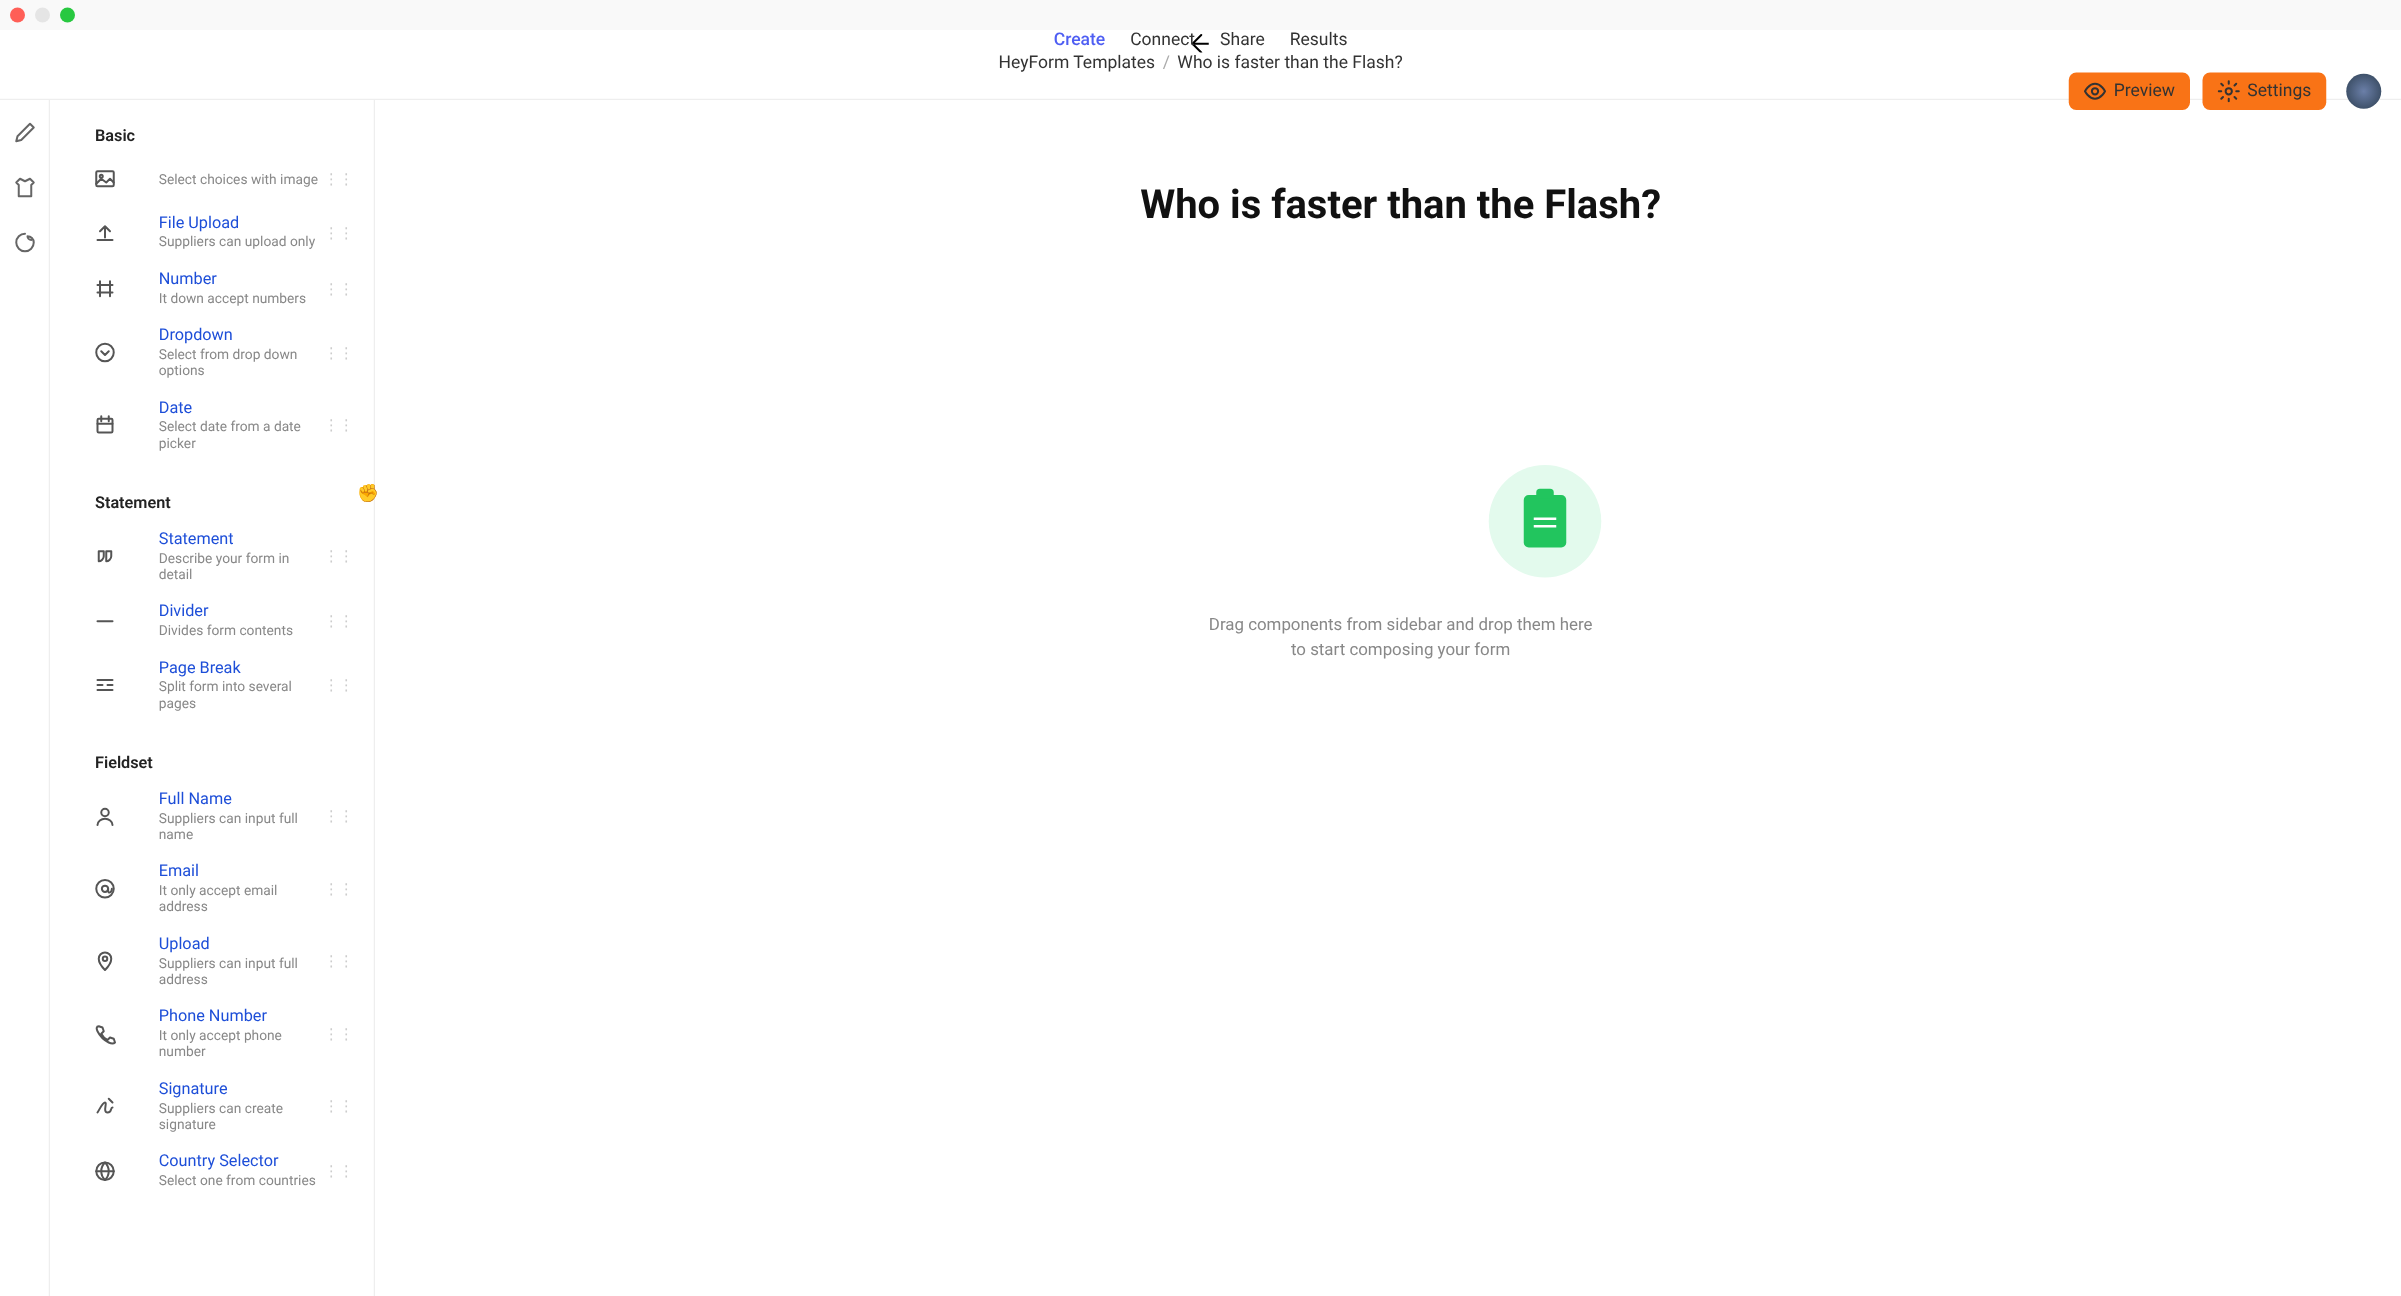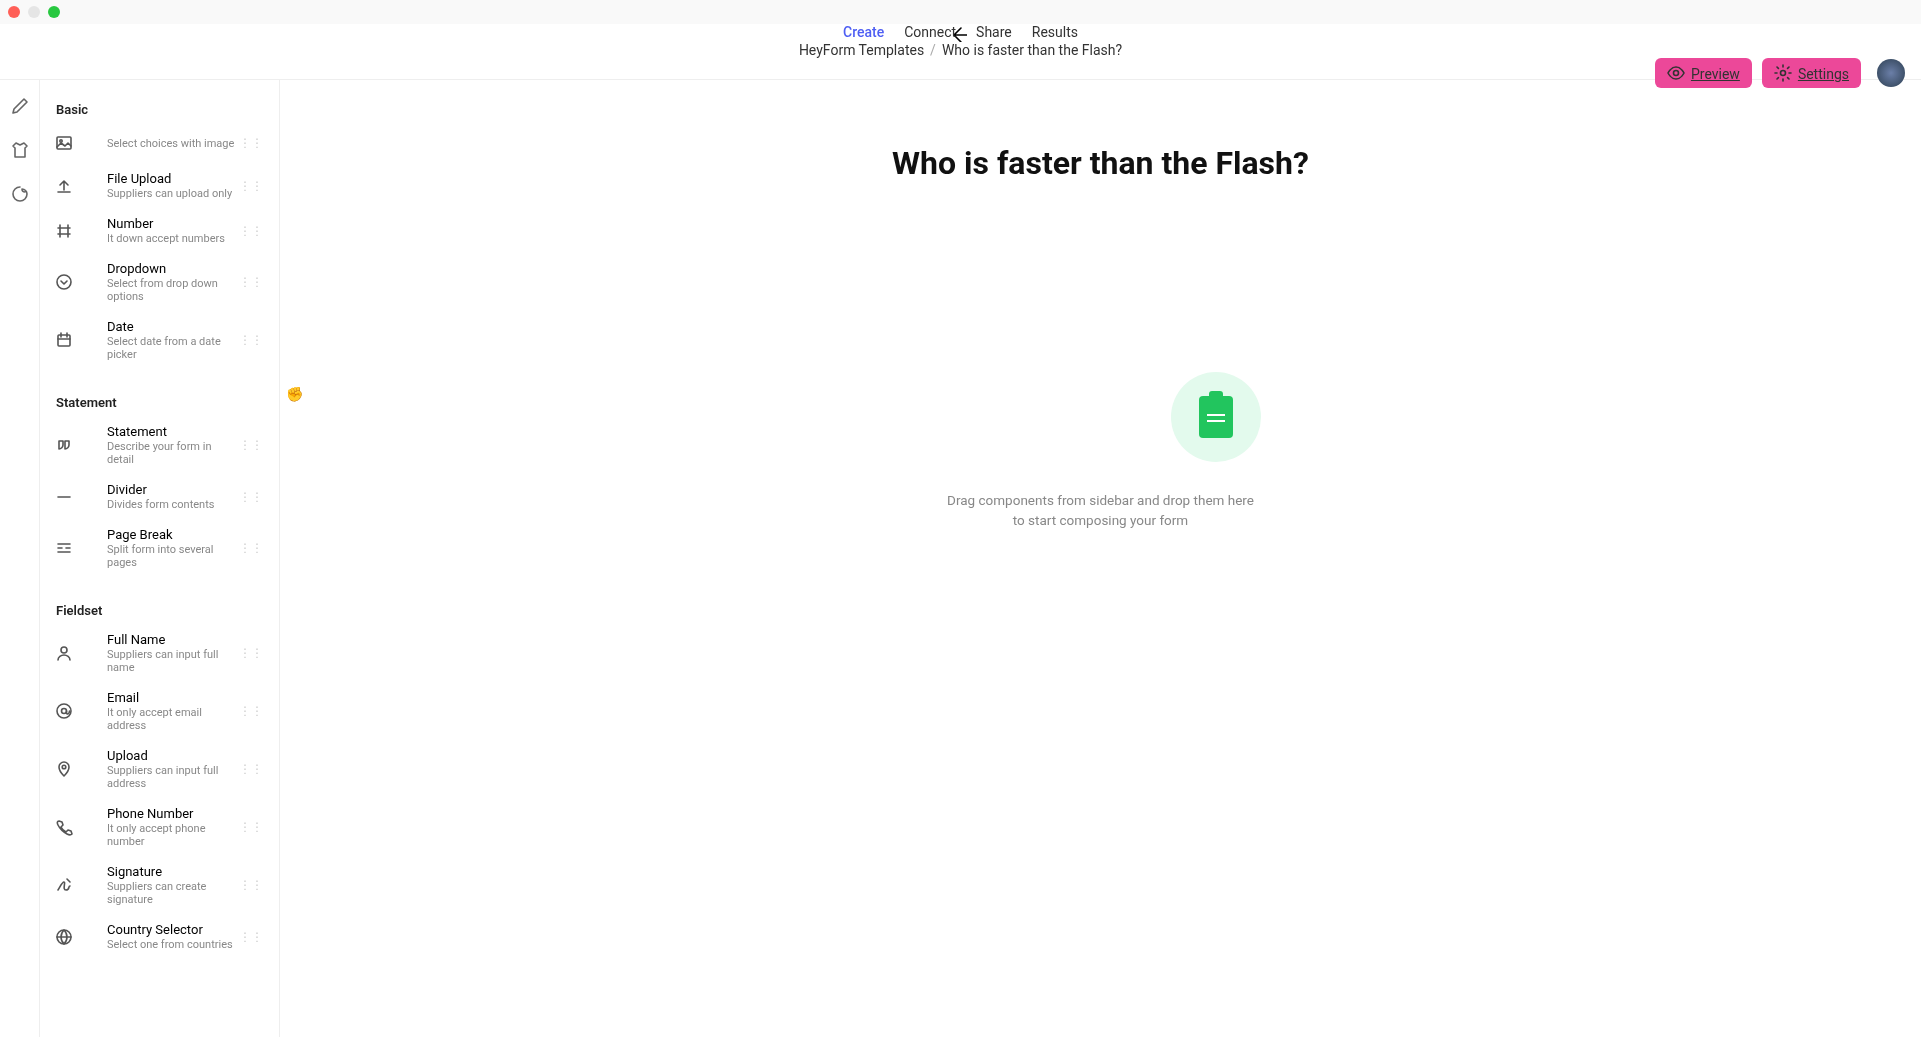--- a/index.html
+++ b/index.html
@@ -12,35 +12,35 @@
     .dot.green { background: #28c840; }
     
     .header { height: 56px; display: flex; align-items: center; padding: 0 16px; border-bottom: 1px solid #eee; position: relative; flex-direction: column; }
     .back { width: 24px; height: 24px; display: flex; align-items: center; justify-content: center; cursor: pointer; margin-right: 6px; }
     .crumbs { display: flex; align-items: center; font-size: 14px; color: #333; }
     .crumb-sep { margin: 0 6px; color: #aaa; }
     .tabs { position: absolute; left: 50%; transform: translateX(-50%); display: flex; gap: 20px; font-size: 14px; }
     .tab { color: #333; cursor: pointer; }
     .tab.active { color: #4e5ef3; font-weight: 500; }
     .rbar { margin-left: auto; display: flex; align-items: center; gap: 10px; }
-    .rbtn { display: flex; align-items: flex-end; gap: 6px; background: #ec4899; border-radius: 6px; padding: 6px 12px; font-size: 14px; color: #333; cursor: pointer; text-decoration: underline; }
+    .rbtn { display: flex; align-items: center; gap: 6px; background: #f97316; border-radius: 6px; padding: 6px 12px; font-size: 14px; color: #333; cursor: pointer; }
     .avatar { width: 28px; height: 28px; border-radius: 50%; background: radial-gradient(circle, #6b7fa8, #2c3e50); margin-left: 6px; }
     
-    .layout { display: flex; height: calc(100% - 80px); }
+    .layout { display: flex; height: calc(100% - 80px); gap: 20px; }
     .rail { width: 40px; border-right: 1px solid #eee; display: flex; flex-direction: column; align-items: center; padding-top: 14px; gap: 20px; }
     .rail-item { width: 24px; height: 24px; display: flex; align-items: center; justify-content: center; color: #666; cursor: pointer; }
     
     .sidebar { width: 240px; border-right: 1px solid #eee; overflow-y: auto; padding: 12px 0; position: relative; }
     .sidebar::-webkit-scrollbar { width: 6px; }
     .sidebar::-webkit-scrollbar-thumb { background: #ccc; border-radius: 3px; }
     .group-title { font-size: 13px; font-weight: 600; color: #222; padding: 10px 16px 6px; }
     .item { display: flex; align-items: center; padding: 8px 12px; cursor: grab; position: relative; }
     .item-icon { width: 24px; height: 24px; display: flex; align-items: center; justify-content: center; color: #555; flex-shrink: 0; margin-right: 10px; }
     .item-text { flex: 1; margin-left: 21px; }
-    .item-title { font-size: 13px; color: #000000; }
+    .item-title { font-size: 13px; color: #1d4ed8; }
     .item-desc { font-size: 11px; color: #888; margin-top: 1px; }
     .drag-handle { color: #ccc; font-size: 12px; padding: 0 4px; }
     
     .canvas { flex: 1; display: flex; flex-direction: column; align-items: center; padding-top: 64px; position: relative; }
     .form-title { font-size: 32px; font-weight: 700; color: #111; }
     .empty { margin-top: 190px; display: flex; flex-direction: column; align-items: flex-end; }
     .empty-icon { width: 90px; height: 90px; background: #e3faed; border-radius: 50%; display: flex; align-items: center; justify-content: center; margin-bottom: 28px; }
     .clipboard { width: 34px; height: 42px; background: #22c55e; border-radius: 4px; position: relative; }
     .clipboard::before { content: ""; position: absolute; top: -5px; left: 50%; transform: translateX(-50%); width: 14px; height: 8px; background: #22c55e; border-radius: 3px 3px 0 0; }
     .clipboard::after { content: ""; position: absolute; top: 18px; left: 8px; width: 18px; height: 2px; background: #fff; box-shadow: 0 6px 0 #fff; }

